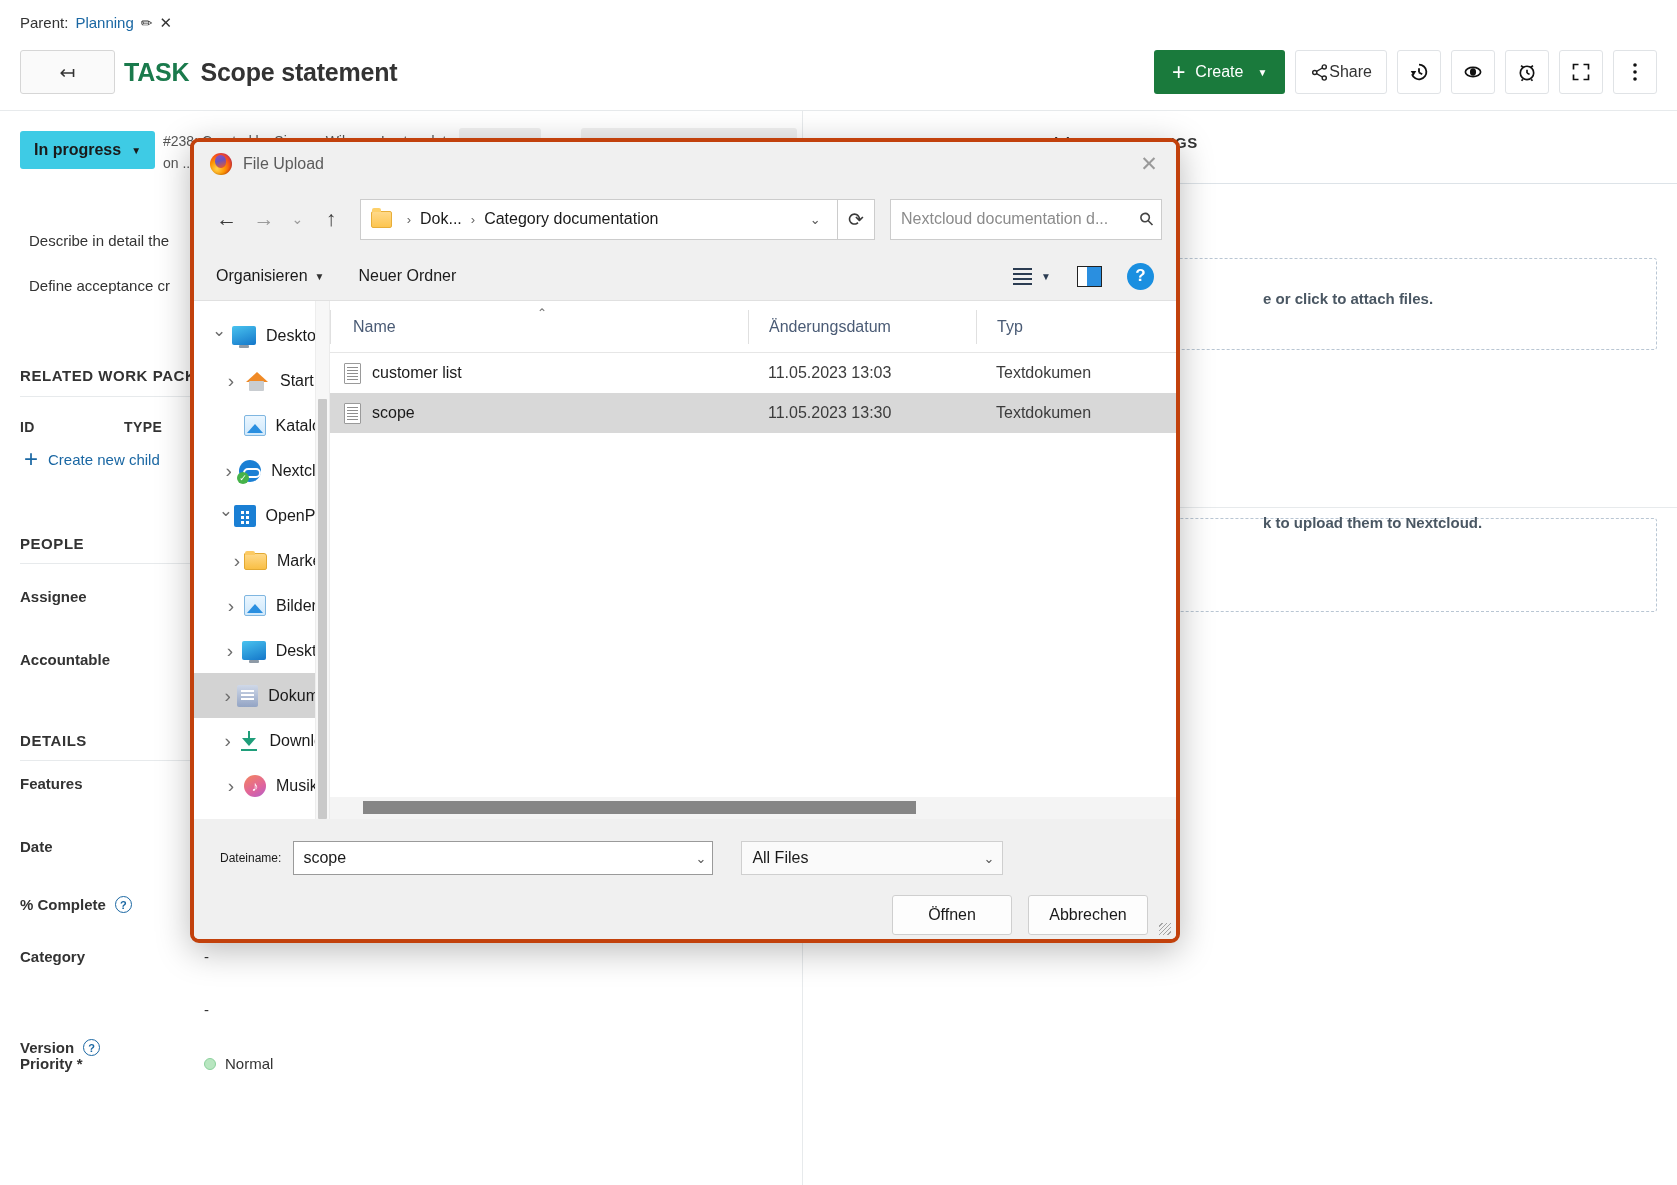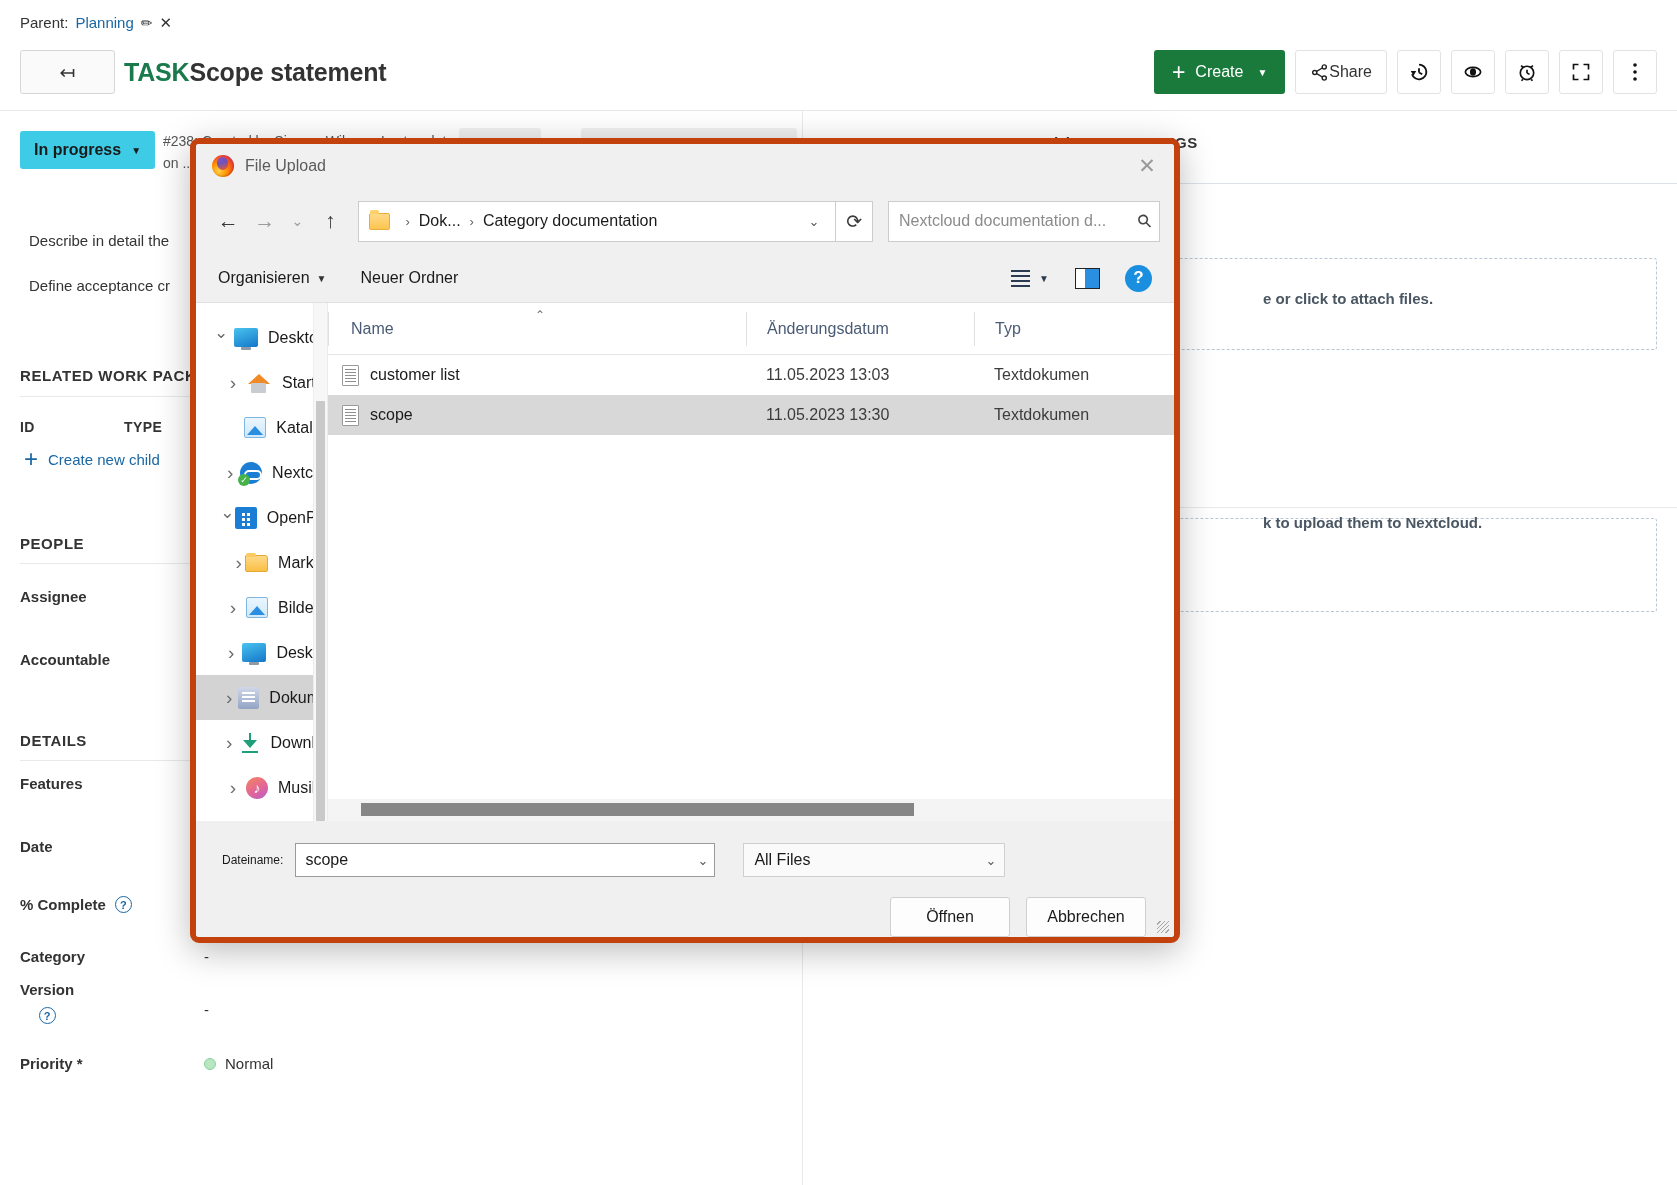--- a/index.html
+++ b/index.html
@@ -20,21 +20,21 @@
   .op-parent .ic { color:#333; font-size:15px; cursor:pointer; line-height:1; }
   .op-parent .ic.pencil { font-size:14px; }
 
   .op-backbtn {
     position:absolute; left:20px; top:50px; width:95px; height:44px;
     border:1px solid #d6d6d6; border-radius:3px; background:#fafafa;
     display:flex; align-items:center; justify-content:center;
     font-size:19px; color:#333; cursor:pointer;
   }
   .op-title { position:absolute; left:124px; top:58px; font-size:25px; font-weight:700; letter-spacing:-.2px; }
-  .op-title .type { color:#1a7a4c; }
+  .op-title .type { color:#1a7a4c; margin-right:11px; }
   .op-title .subj { color:#333; }
 
   .op-toolbar { position:absolute; right:20px; top:50px; display:flex; align-items:center; gap:10px; }
   .btn-create {
     height:44px; padding:0 18px; background:#1a7a3c; color:#fff; border:none; border-radius:3px;
     display:flex; align-items:center; gap:10px; font-size:16px; cursor:pointer;
     font-family:"Liberation Sans", sans-serif;
   }
   .btn-create .plus { font-size:23px; line-height:1; font-weight:400; }
   .btn-create .caret { font-size:10px; margin-left:4px; }
@@ -79,21 +79,21 @@
   .op-value .dot { display:inline-block; width:12px; height:12px; border-radius:50%; background:#b8e6c0; border:1px solid #8cd19d; margin-right:9px; vertical-align:-1px; }
   .op-vrule { position:absolute; left:802px; top:110px; bottom:0; width:1px; background:#e7eaec; }
 
   .dropzone { position:absolute; border:1.5px dashed #b9c6d3; border-radius:3px; }
   .dz-text { position:absolute; font-size:15px; font-weight:700; color:#4a5763; }
   .op-rule2 { position:absolute; height:1px; background:#e7eaec; }
 
   
   #dlg {
     position:absolute; left:190px; top:138px; width:990px; height:805px;
-    background:#f0f0f0; border:6px solid #c2410c; border-radius:9px;
+    background:#f0f0f0; border:4px solid #c2410c; border-radius:9px;
     box-shadow:0 8px 34px rgba(0,0,0,.27);
     overflow:hidden;
     font-family:"Liberation Sans", sans-serif;
   }
   .dlg-title {
     height:44px; background:#f0f0f0; display:flex; align-items:center;
     padding:0 4px 0 16px; position:relative;
   }
   .ff-logo { width:22px; height:22px; border-radius:50%; position:relative; margin-right:11px;
     background:radial-gradient(circle at 32% 72%, #ffd24a 0%, #ff9500 35%, #f7501b 62%, #c42a6b 90%);
@@ -349,21 +349,21 @@
     <span>Date</span>
   </div>
   <div class="op-field" style="top:896px;">
     <span>% Complete</span>
     <span class="op-help">?</span>
   </div>
   <div class="op-field" style="top:948px;">
     <span>Category</span>
   </div>
   <div class="op-value" style="top:948px;">-</div>
-  <div class="op-field" style="top:981px;flex-direction:column;">
+  <div class="op-field" style="top:1039px;">
     <span>Version</span>
     <span class="op-help">?</span>
   </div>
   <div class="op-value" style="top:1001px;">-</div>
   <div class="op-field" style="top:1055px;">
     <span>Priority *</span>
   </div>
   <div class="op-value" style="top:1055px;">
     <span class="dot"></span><span>Normal</span>
   </div>

